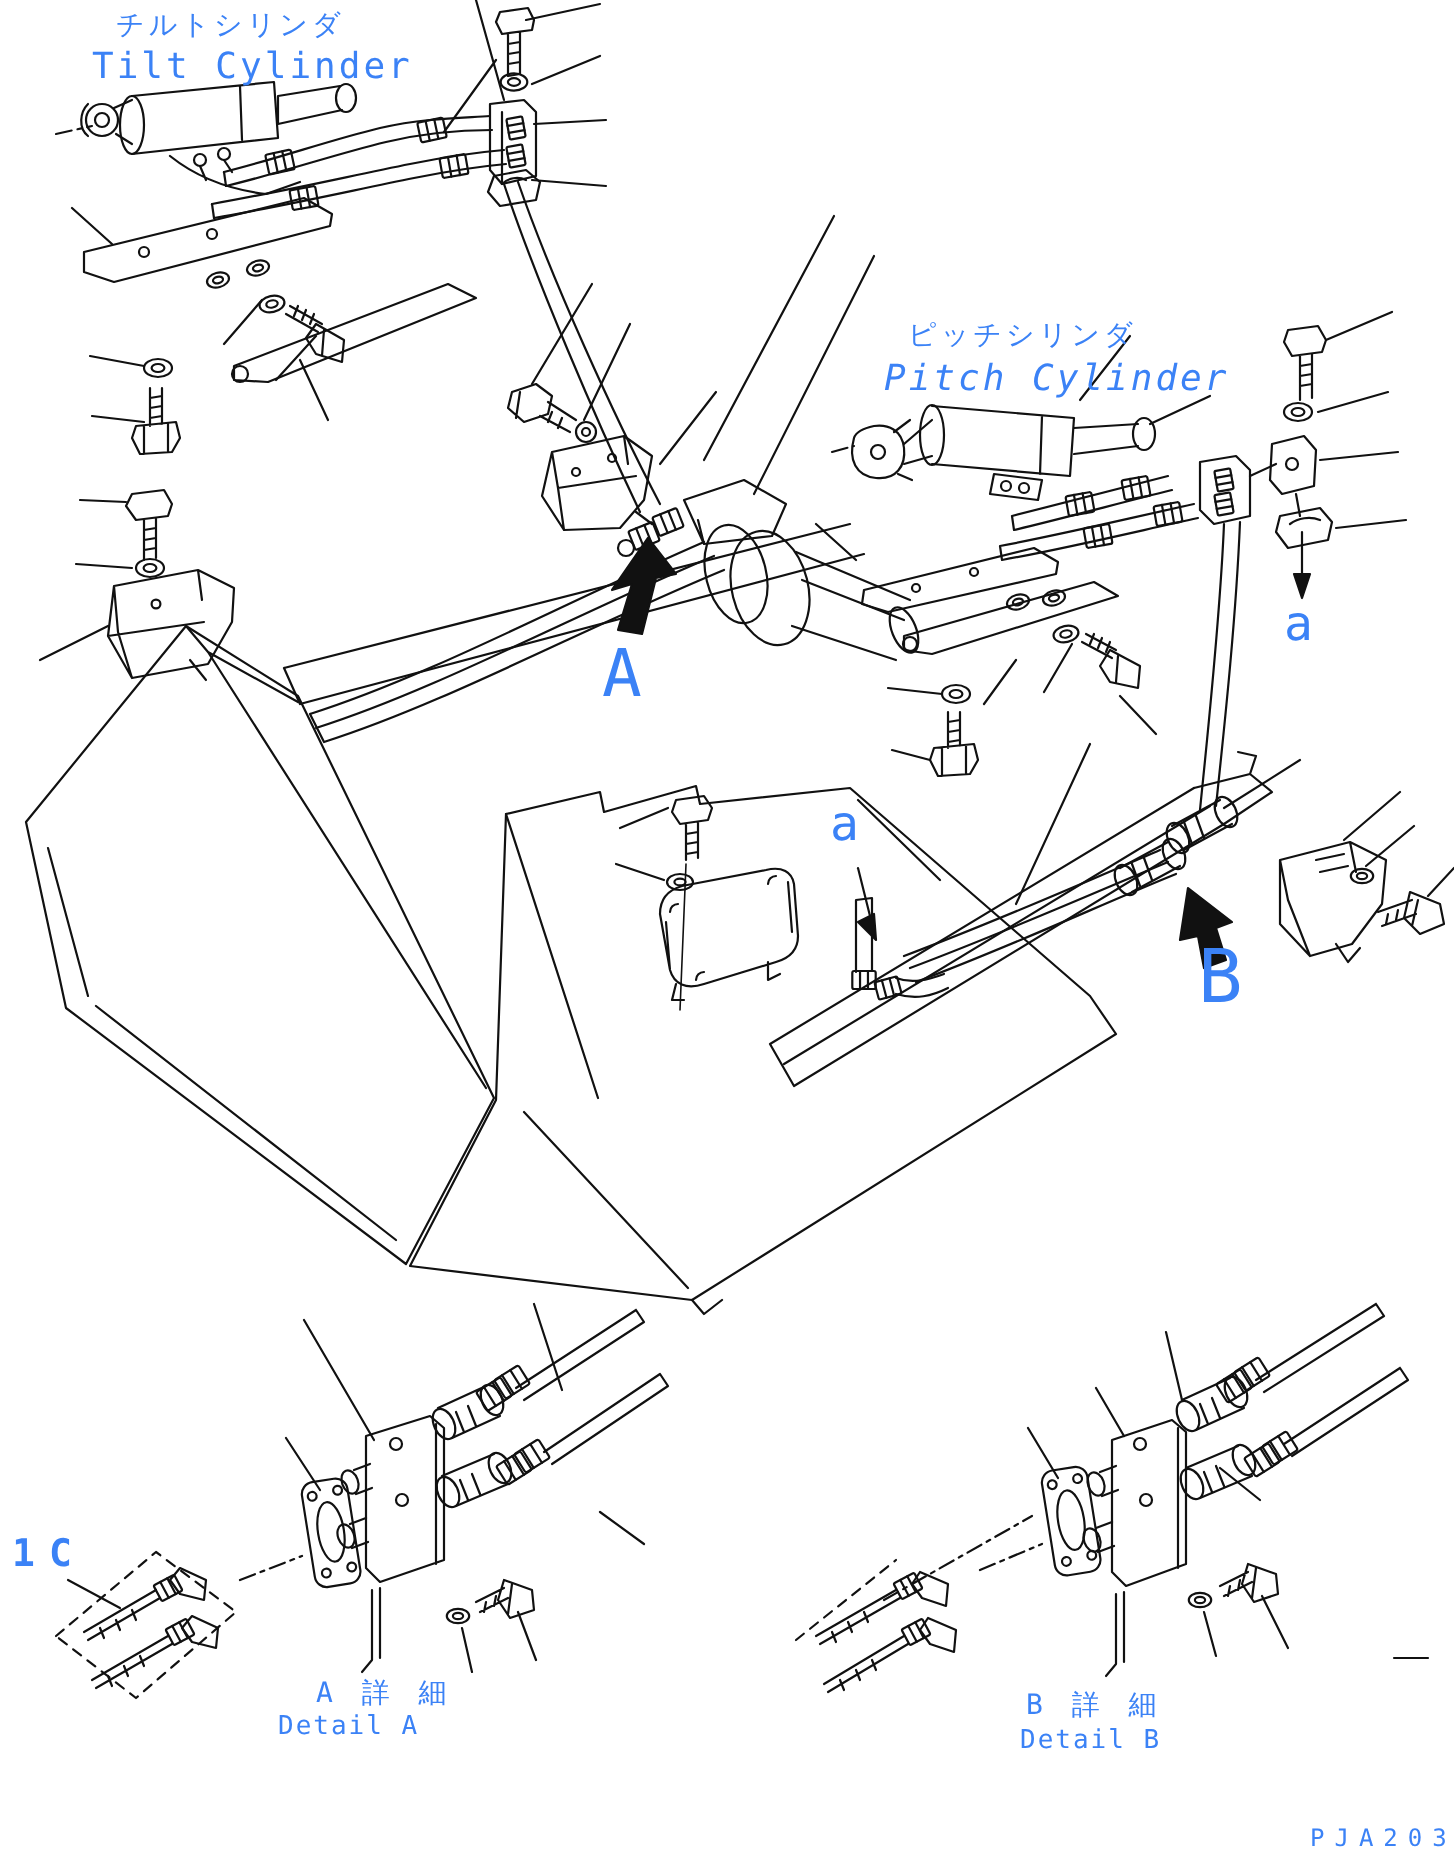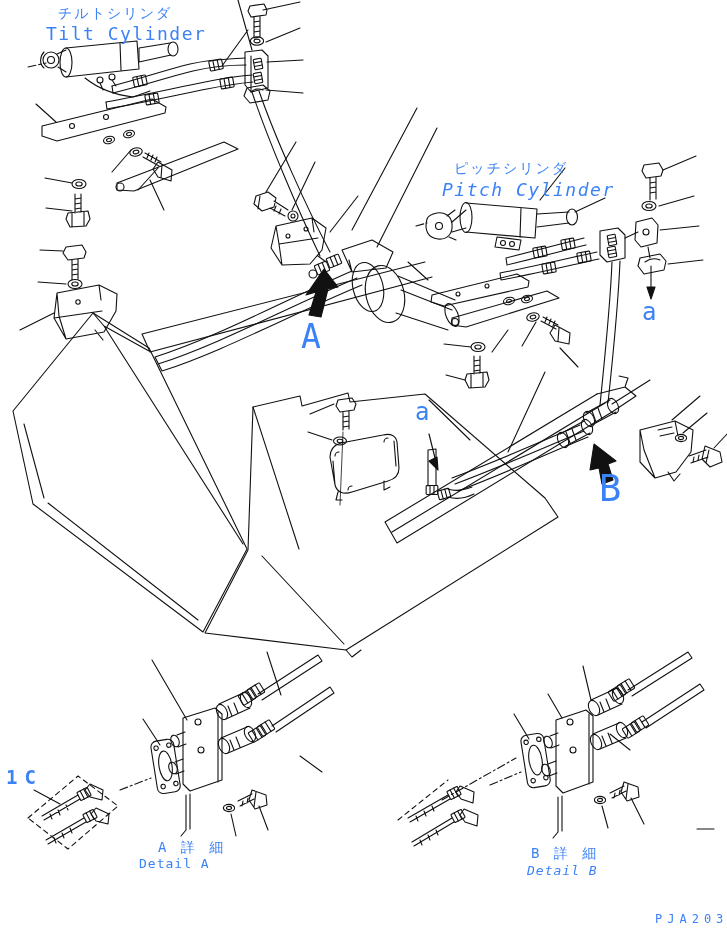--- a/index.html
+++ b/index.html
@@ -315,17 +315,17 @@
   <div class="lbl view-letter" style="left:599px;top:470px;font-size:37px;">B</div>
 
   <div class="lbl sec-letter" style="left:642px;top:300px;">a</div>
   <div class="lbl sec-letter" style="left:415px;top:400px;">a</div>
 
   <div class="lbl callout" style="left:6px;top:768px;font-weight:bold;">1C</div>
 
   <div class="lbl detail-jp" style="left:142px;top:840px;margin-left:16px;">A 詳 細</div>
   <div class="lbl detail-en" style="left:139px;top:857px;">Detail A</div>
 
-  <div class="lbl detail-jp" style="left:513px;top:846px;margin-left:18px;">B 詳 細</div>
-  <div class="lbl detail-en" style="left:527px;top:864px;font-style:italic;">Detail B</div>
+  <div class="lbl detail-jp" style="left:513px;top:846px;">B 詳 細</div>
+  <div class="lbl detail-en" style="left:510px;top:864px;">Detail B</div>
 
   <div class="lbl dwg-no" style="left:655px;top:913px;">PJA2034</div>
 </div>
 
 </body></html>

